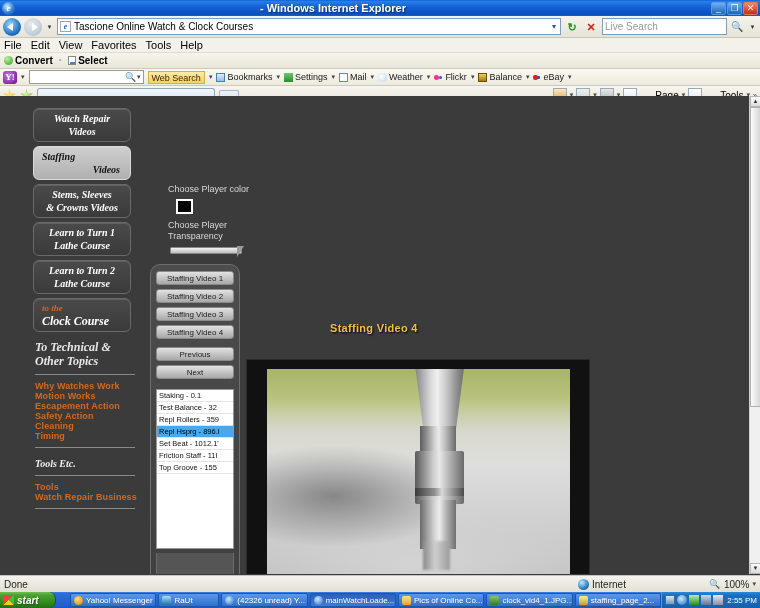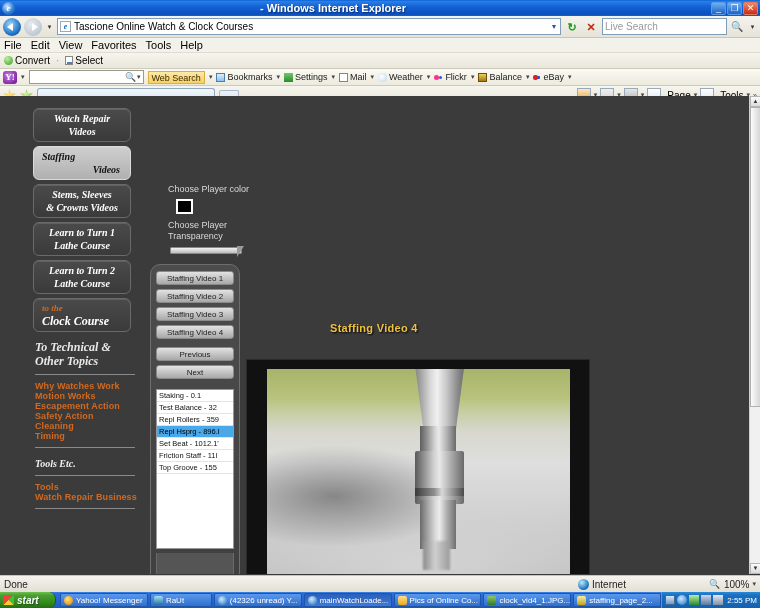--- a/index.html
+++ b/index.html
@@ -86,21 +86,21 @@
     height: 15px; background: #f2f1ea; display: flex; align-items: center;
     padding-left: 4px; gap: 9px; font-size: 11px; color: #000;
     border-bottom: 1px solid #e0ddd0;
   }
   .menubar span { cursor: default; }
 
   
   .convertbar {
     height: 16px; background: linear-gradient(to bottom,#f6f5ee,#e9e7da);
     display: flex; align-items: center; gap: 6px; padding-left: 4px;
-    font-size: 10px; color: #000; border-bottom: 1px solid #cdcabd;
+    font-size: 10px; color: #000; border-bottom: 1px solid #cdcabd; font-weight: bold;
   }
   .convertbar .ci { display: flex; align-items: center; gap: 2px; }
   .dot-green { width:9px;height:9px;border-radius:50%;background:radial-gradient(circle at 35% 30%,#bff0a0,#3a9a20); }
   .mini-doc { width:8px;height:9px;background:#fff;border:1px solid #888; position:relative; }
   .mini-doc::after{content:'';position:absolute;left:1px;top:5px;width:5px;height:2px;background:#4a7fd0;}
   .sep-dot { color:#999; }
 
   
   .yahoobar {
     height: 17px; background: linear-gradient(to bottom,#fbfaf3,#eceadd);
@@ -159,21 +159,21 @@
   }
   .tab-new {
     height: 15px; width: 20px; background: linear-gradient(to bottom,#eef2f7,#d4dde8);
     border: 1px solid #a8b8c8; border-bottom:none; border-radius: 2px 2px 0 0;
   }
   .tb-right { margin-left:auto; display:flex; align-items:center; gap:3px; padding-right:3px; padding-bottom:3px; font-size:10px;}
   .tb-ico { width:14px;height:14px;border:1px solid #9ab; background:linear-gradient(to bottom,#fff,#dde6ee); }
   .tb-ico.home{background:linear-gradient(to bottom,#ffe8c0,#e0a050);}
   .tb-ico.feed{background:linear-gradient(to bottom,#f0f0f0,#d0d0d0);}
   .tb-ico.print{background:linear-gradient(to bottom,#e8e8e8,#b0b0b0);}
-  .tb-lbl{display:flex;align-items:center;gap:6px;}
+  .tb-lbl{display:flex;align-items:center;gap:18px;}
   .tb-chev{font-size:7px;color:#444;}
 
   
   .page {
     position: absolute; left:0; top: 96px; width: 749px; height: 478px;
     background: #3b3b3b; overflow: hidden;
   }
   .vscroll {
     position:absolute; right:0; top:96px; width:11px; height:478px;
     background:#f0f0f0; border-left:1px solid #d0d0d0;
@@ -340,21 +340,21 @@
     border-radius: 0 7px 7px 0;
     display:flex; align-items:center; gap:3px; padding-left:3px;
     color:#fff; font-size:10px; font-weight:bold; font-style:italic;
     text-shadow:1px 1px 1px rgba(0,0,0,.4);
   }
   .winflag{ width:11px;height:10px;
     background:
       linear-gradient(to bottom right,#f04040 0 50%, transparent 50%),
       linear-gradient(to bottom left,#40c040 0 50%, transparent 50%);
     background-color:#f8d030; border-radius:1px;}
-  .tasks{ display:flex; align-items:flex-start; gap:2px; margin-left:4px; flex:1; overflow:hidden;}
+  .tasks{ display:flex; align-items:flex-start; gap:2px; margin-left:14px; flex:1; overflow:hidden;}
   .task{
     height:14px; width:88px;
     background: linear-gradient(to bottom,#5c98ea,#2f6fce);
     border:1px solid #1f55a8; border-radius:2px;
     display:flex; align-items:center; gap:3px; padding:0 3px;
     color:#fff; font-size:8px; white-space:nowrap; overflow:hidden;
   }
   .task.active{ background:linear-gradient(to bottom,#2d5fb8,#3f7ad8); }
   .tico{ width:9px;height:9px; border-radius:2px; flex-shrink:0;}
   .tico.ym{ background:radial-gradient(circle at 40% 35%,#ffe070,#d88000); border-radius:50%;}

